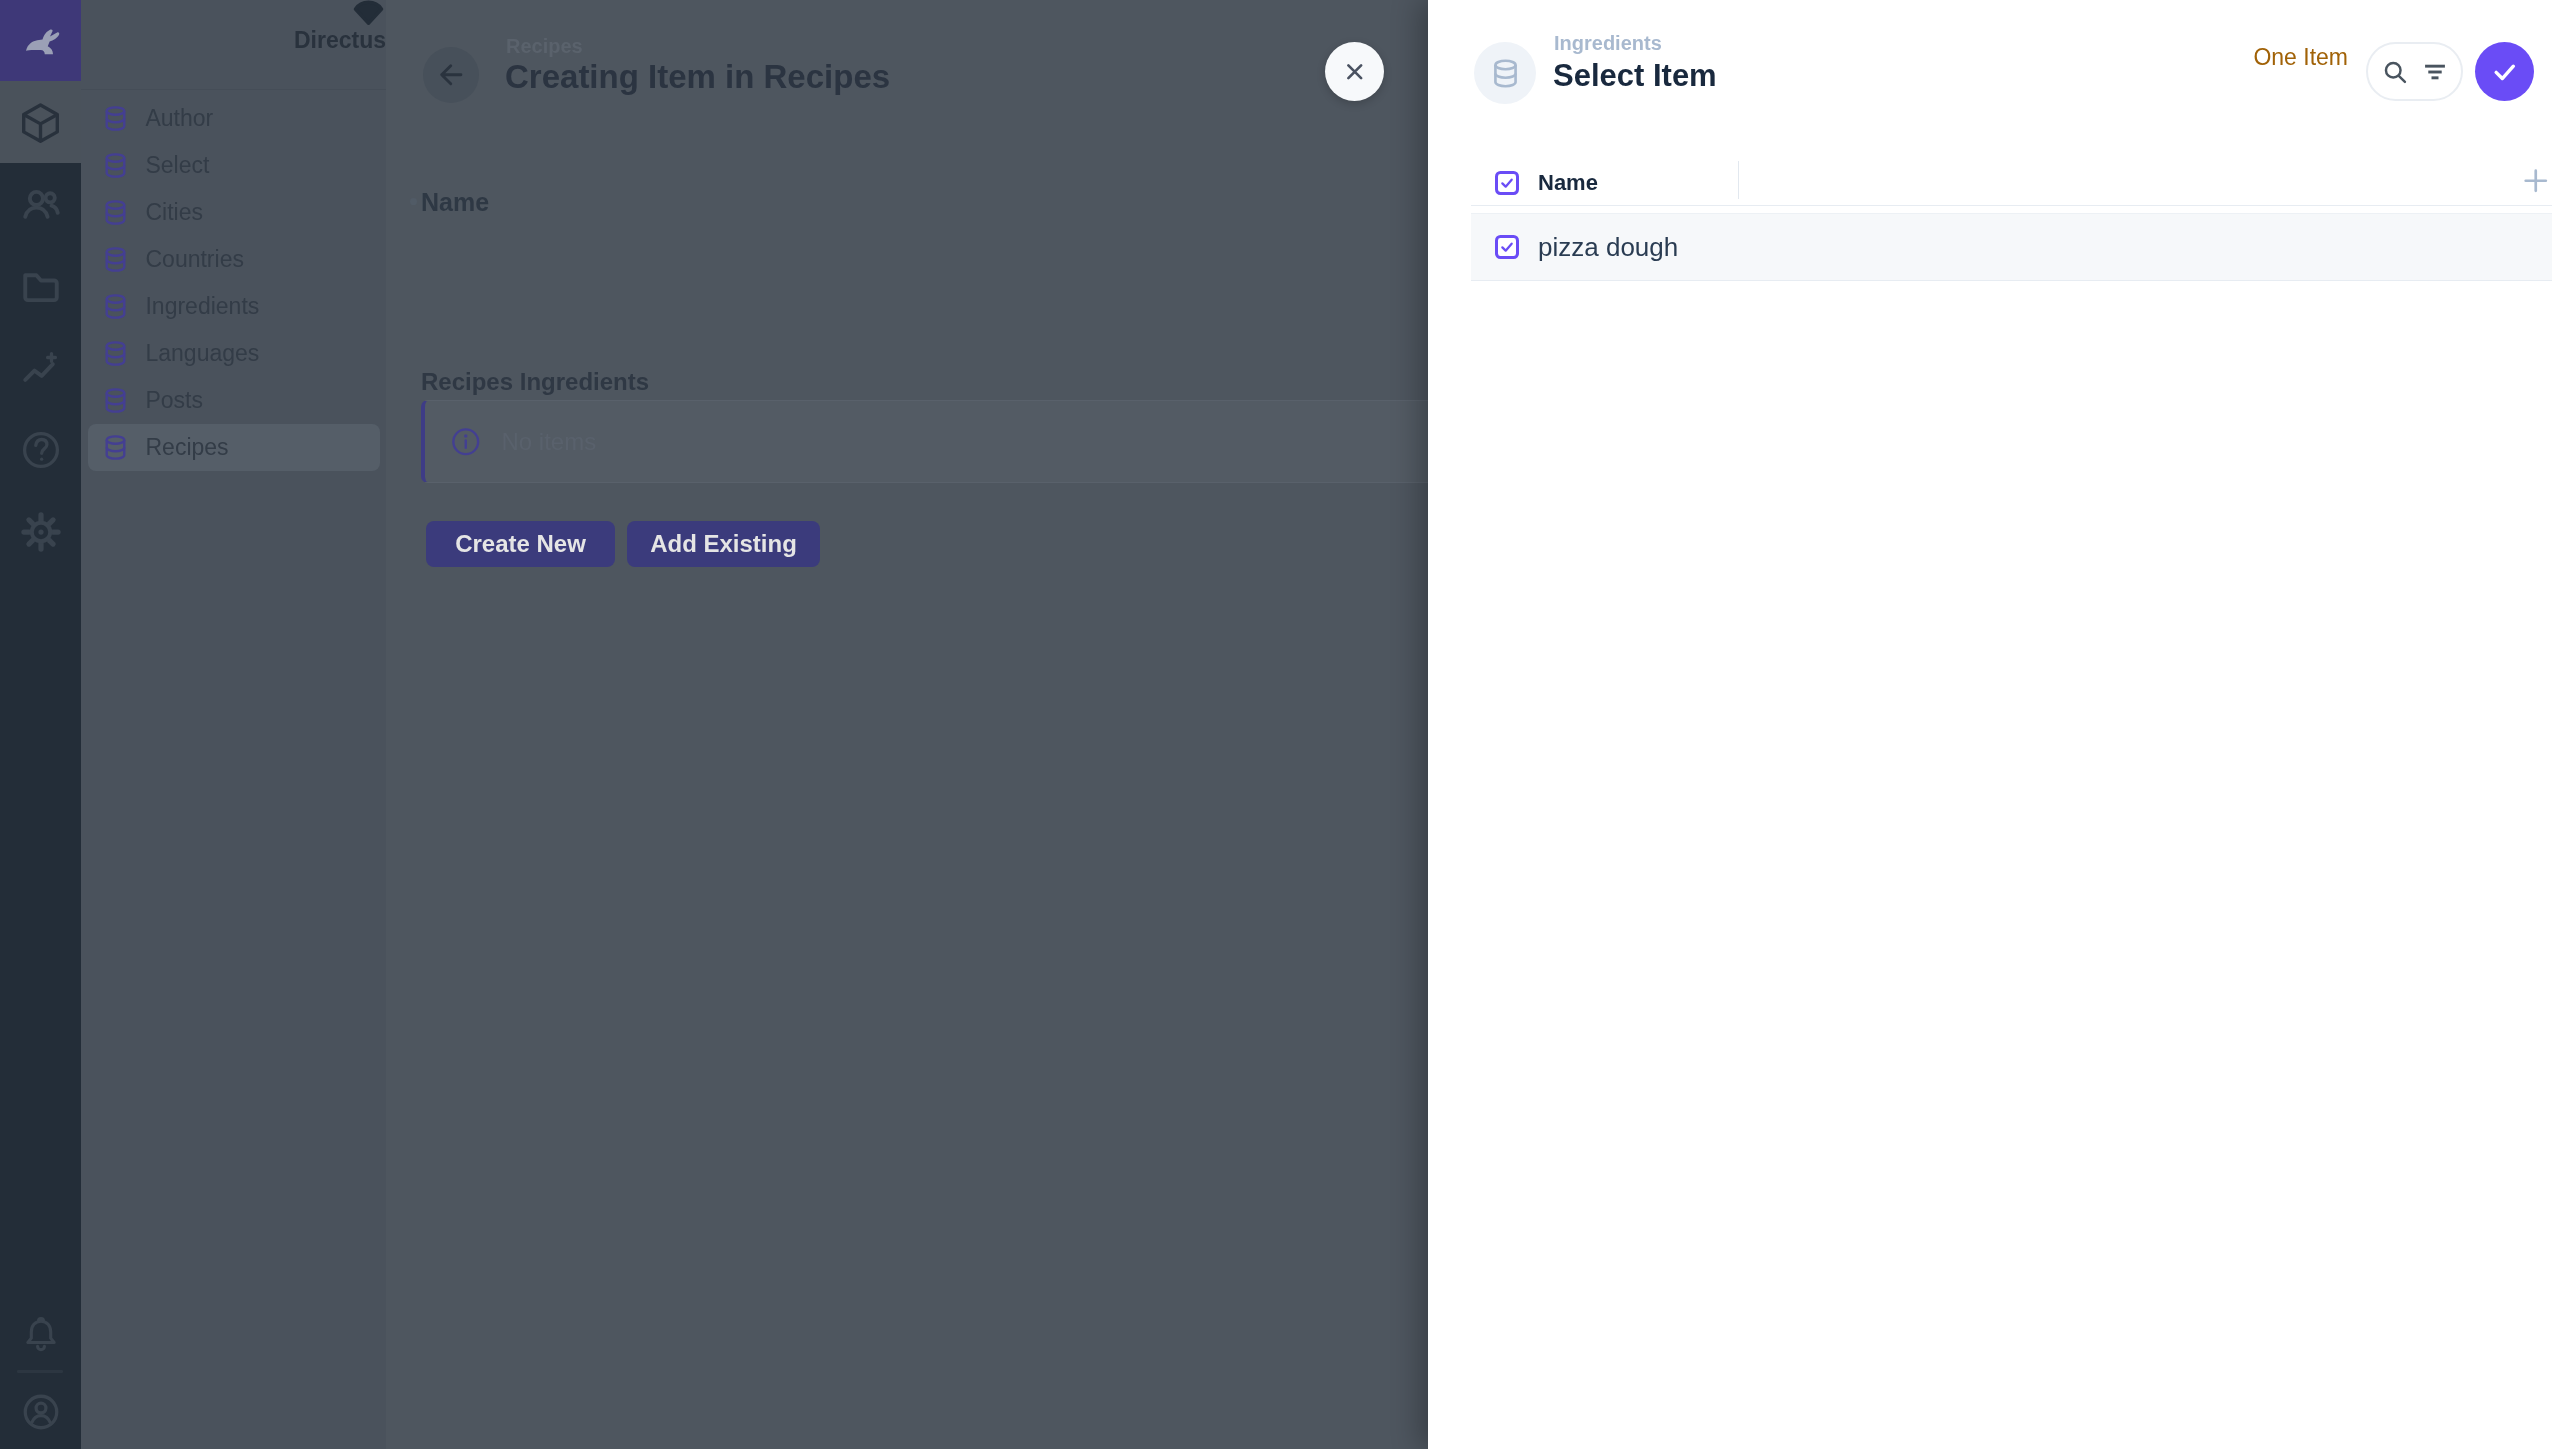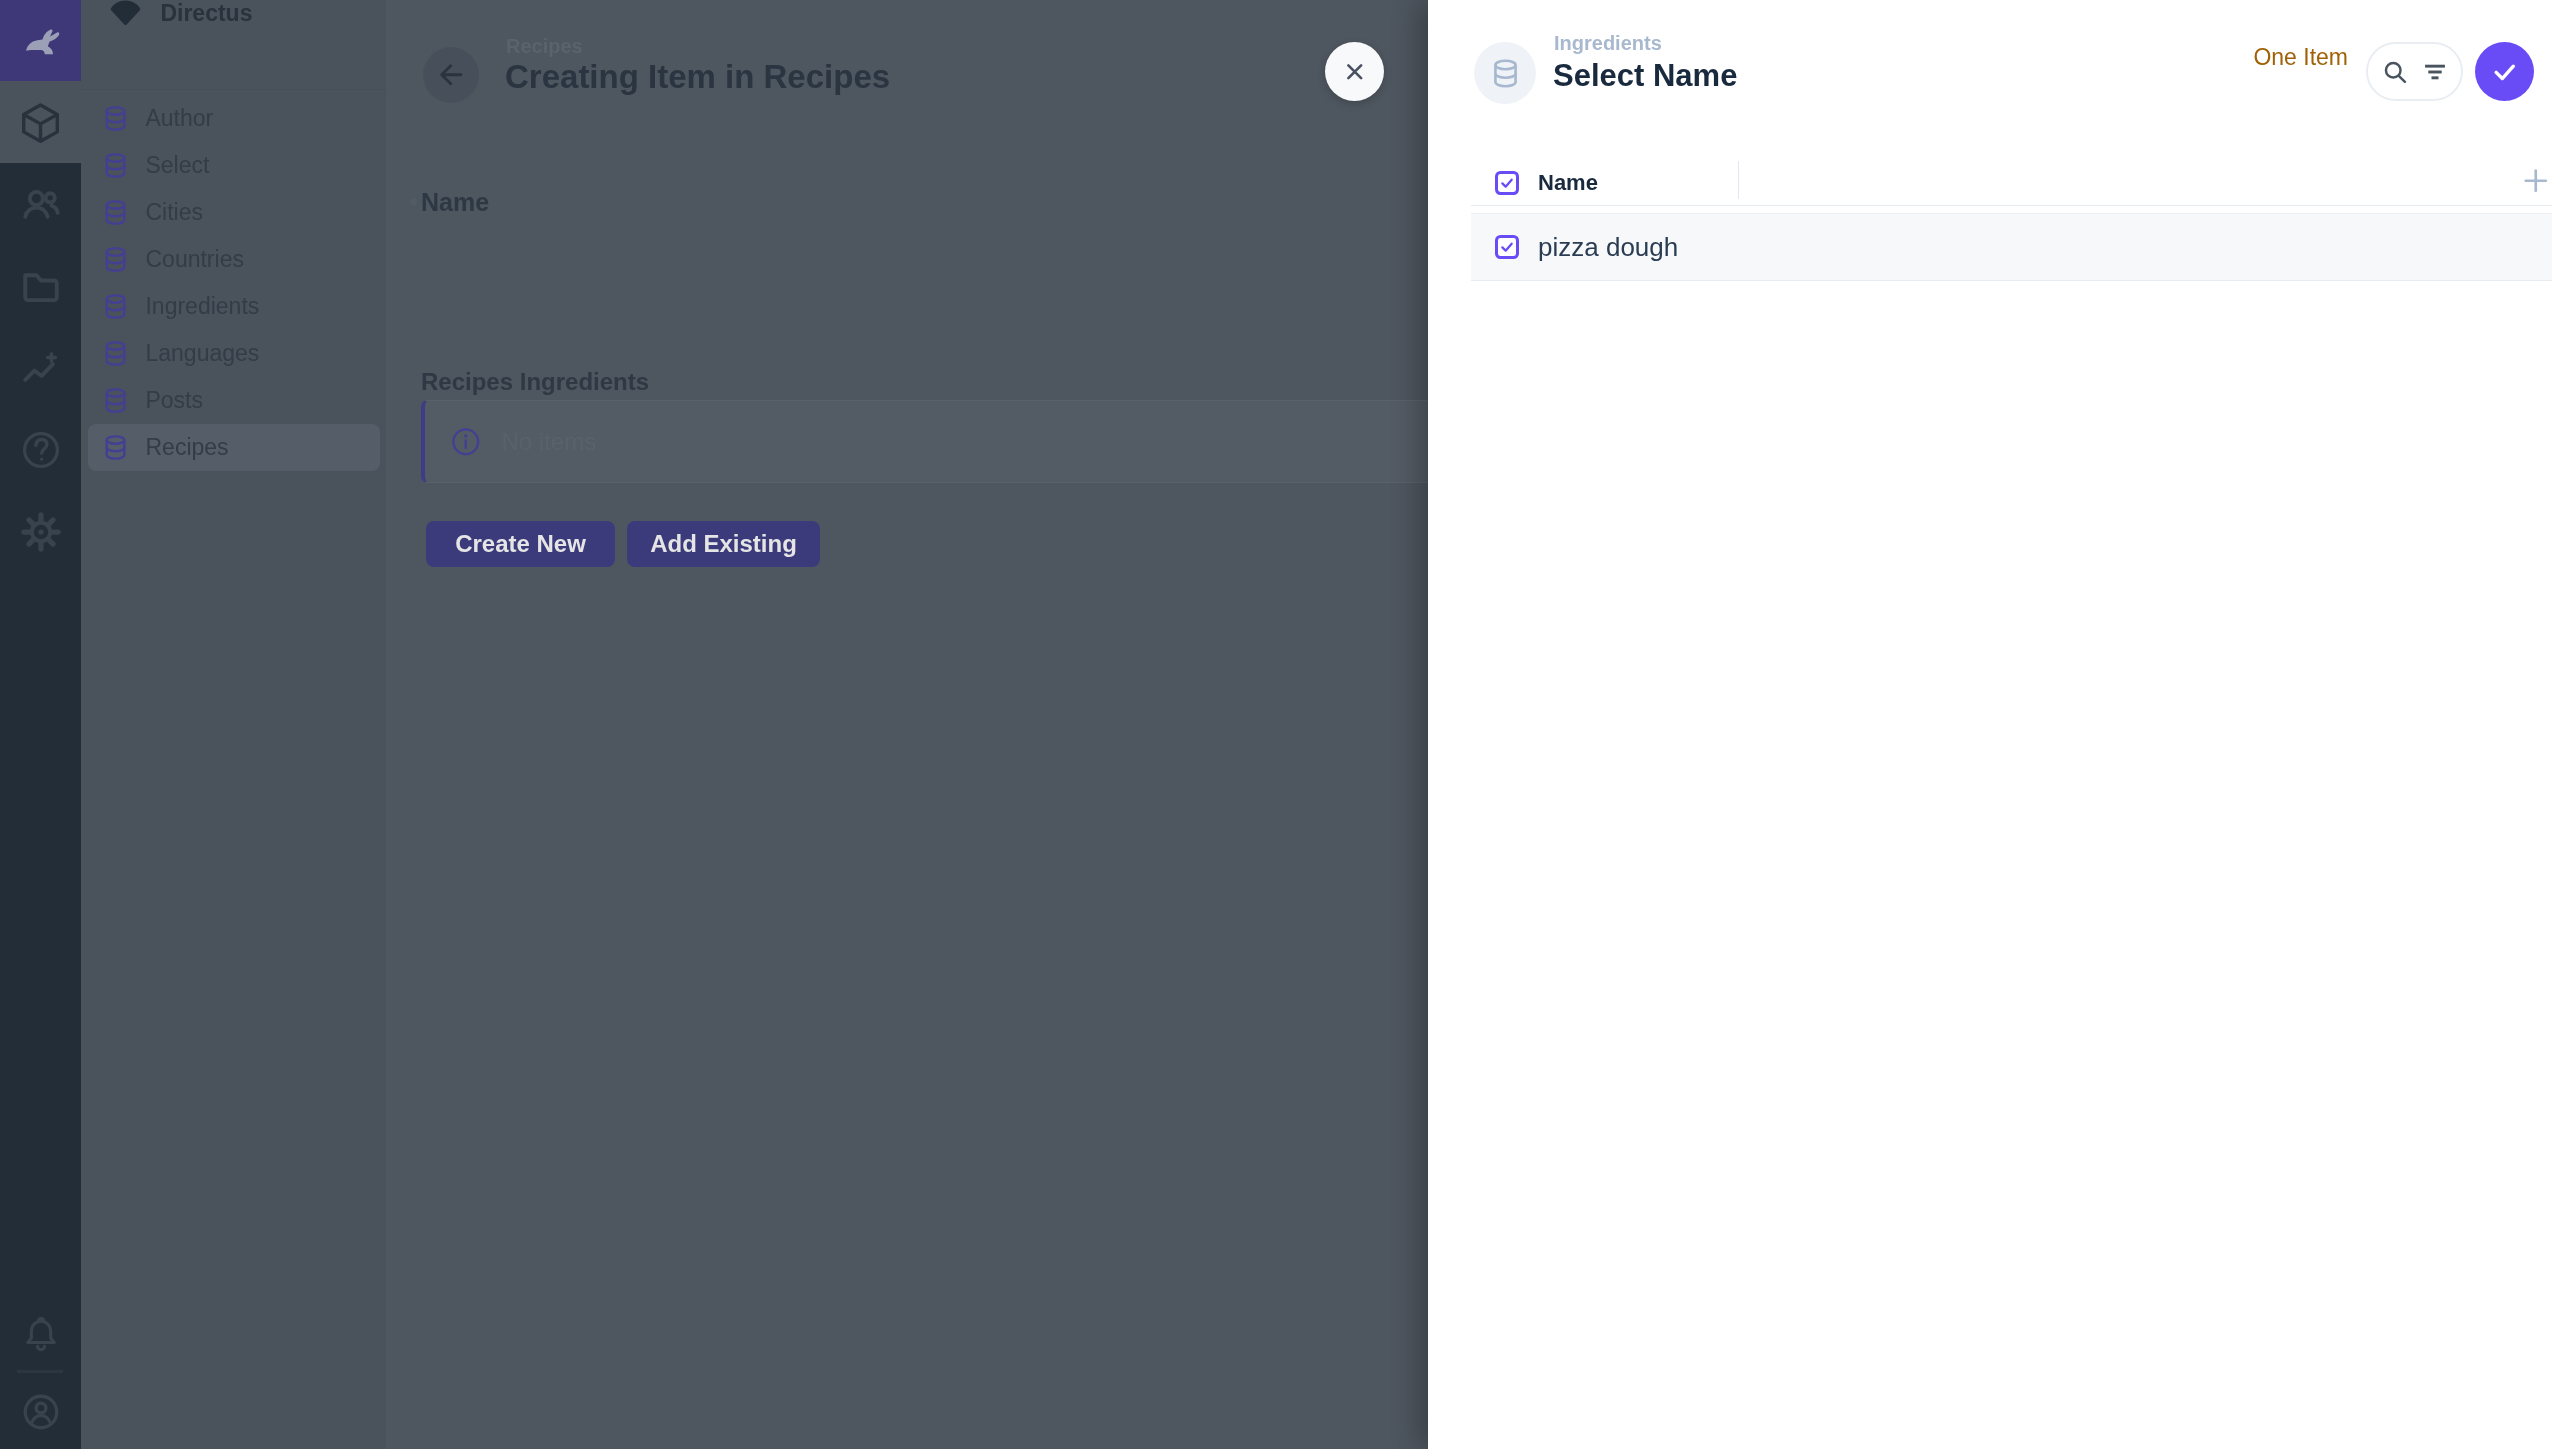--- a/index.html
+++ b/index.html
@@ -12,21 +12,21 @@
   #logo-tile{left:0;top:0;width:81px;height:81px;background:#3E3878;
              display:flex;align-items:center;justify-content:center;}
   .module-tile{left:0;width:81px;height:82px;display:flex;align-items:center;justify-content:center;color:#39434E;}
   .module-tile.active{background:#4A525B;color:#28313C;}
   .mb-bottom{left:0;width:81px;height:74px;display:flex;align-items:center;justify-content:center;color:#39434E;}
   #mb-divider{left:17.4px;top:1370px;width:46px;height:2.7px;background:#2C3641;border-radius:1.3px;}
 
   
   #nav{left:81px;top:0;width:305px;height:1449px;background:#4A525C;}
   #nav-header{left:0;top:0;width:305px;height:89px;border-bottom:1.3px solid #454D57;
-              display:flex;align-items:flex-start;}
+              display:flex;align-items:flex-end;flex-direction:column;}
   #project-icon{margin-left:27px;}
   #project-name{margin-left:17.4px;font-size:23px;font-weight:600;color:#29323D;}
   .nav-item{left:6.7px;width:292px;height:47px;display:flex;align-items:center;border-radius:8px;}
   .nav-item .db-ico{margin-left:14.8px;color:#443F92;display:flex;}
   .nav-item .nav-label{margin-left:16px;font-size:23px;font-weight:500;color:#333C47;}
   .nav-item.active{background:#555E68;}
 
   
   #main{left:386px;top:0;width:1047px;height:1449px;}
   #back-btn{left:37px;top:47px;width:56px;height:56px;border-radius:50%;background:#47505A;
@@ -320,21 +320,21 @@
     <div id="drawer-badge" class="abs">
       <span>
         <svg class="svgico" width="31" height="31" viewBox="0 0 40 40" fill="none" stroke="currentColor" stroke-width="3.4">
           <ellipse cx="20" cy="9" rx="13" ry="5.5"></ellipse>
           <path d="M7 9v22c0 3 5.8 5.5 13 5.5s13-2.5 13-5.5V9"></path>
           <path d="M7 20c0 3 5.8 5.5 13 5.5S33 23 33 20"></path>
         </svg>
       </span>
     </div>
     <div id="drawer-collection" class="abs">Ingredients</div>
-    <div id="drawer-title" class="abs">Select Name</div>
+    <div id="drawer-title" class="abs">Select Item</div>
     <div id="selection-count" class="abs">One Item</div>
 
     <div id="search-pill" class="abs">
       <span>
         <svg class="svgico" width="28" height="28" viewBox="0 0 48 48" fill="none" stroke="currentColor" stroke-width="4.2" stroke-linecap="round">
           <circle cx="21" cy="21" r="12.5"></circle>
           <line x1="30.5" y1="30.5" x2="41" y2="41"></line>
         </svg>
       </span>
       <span>

